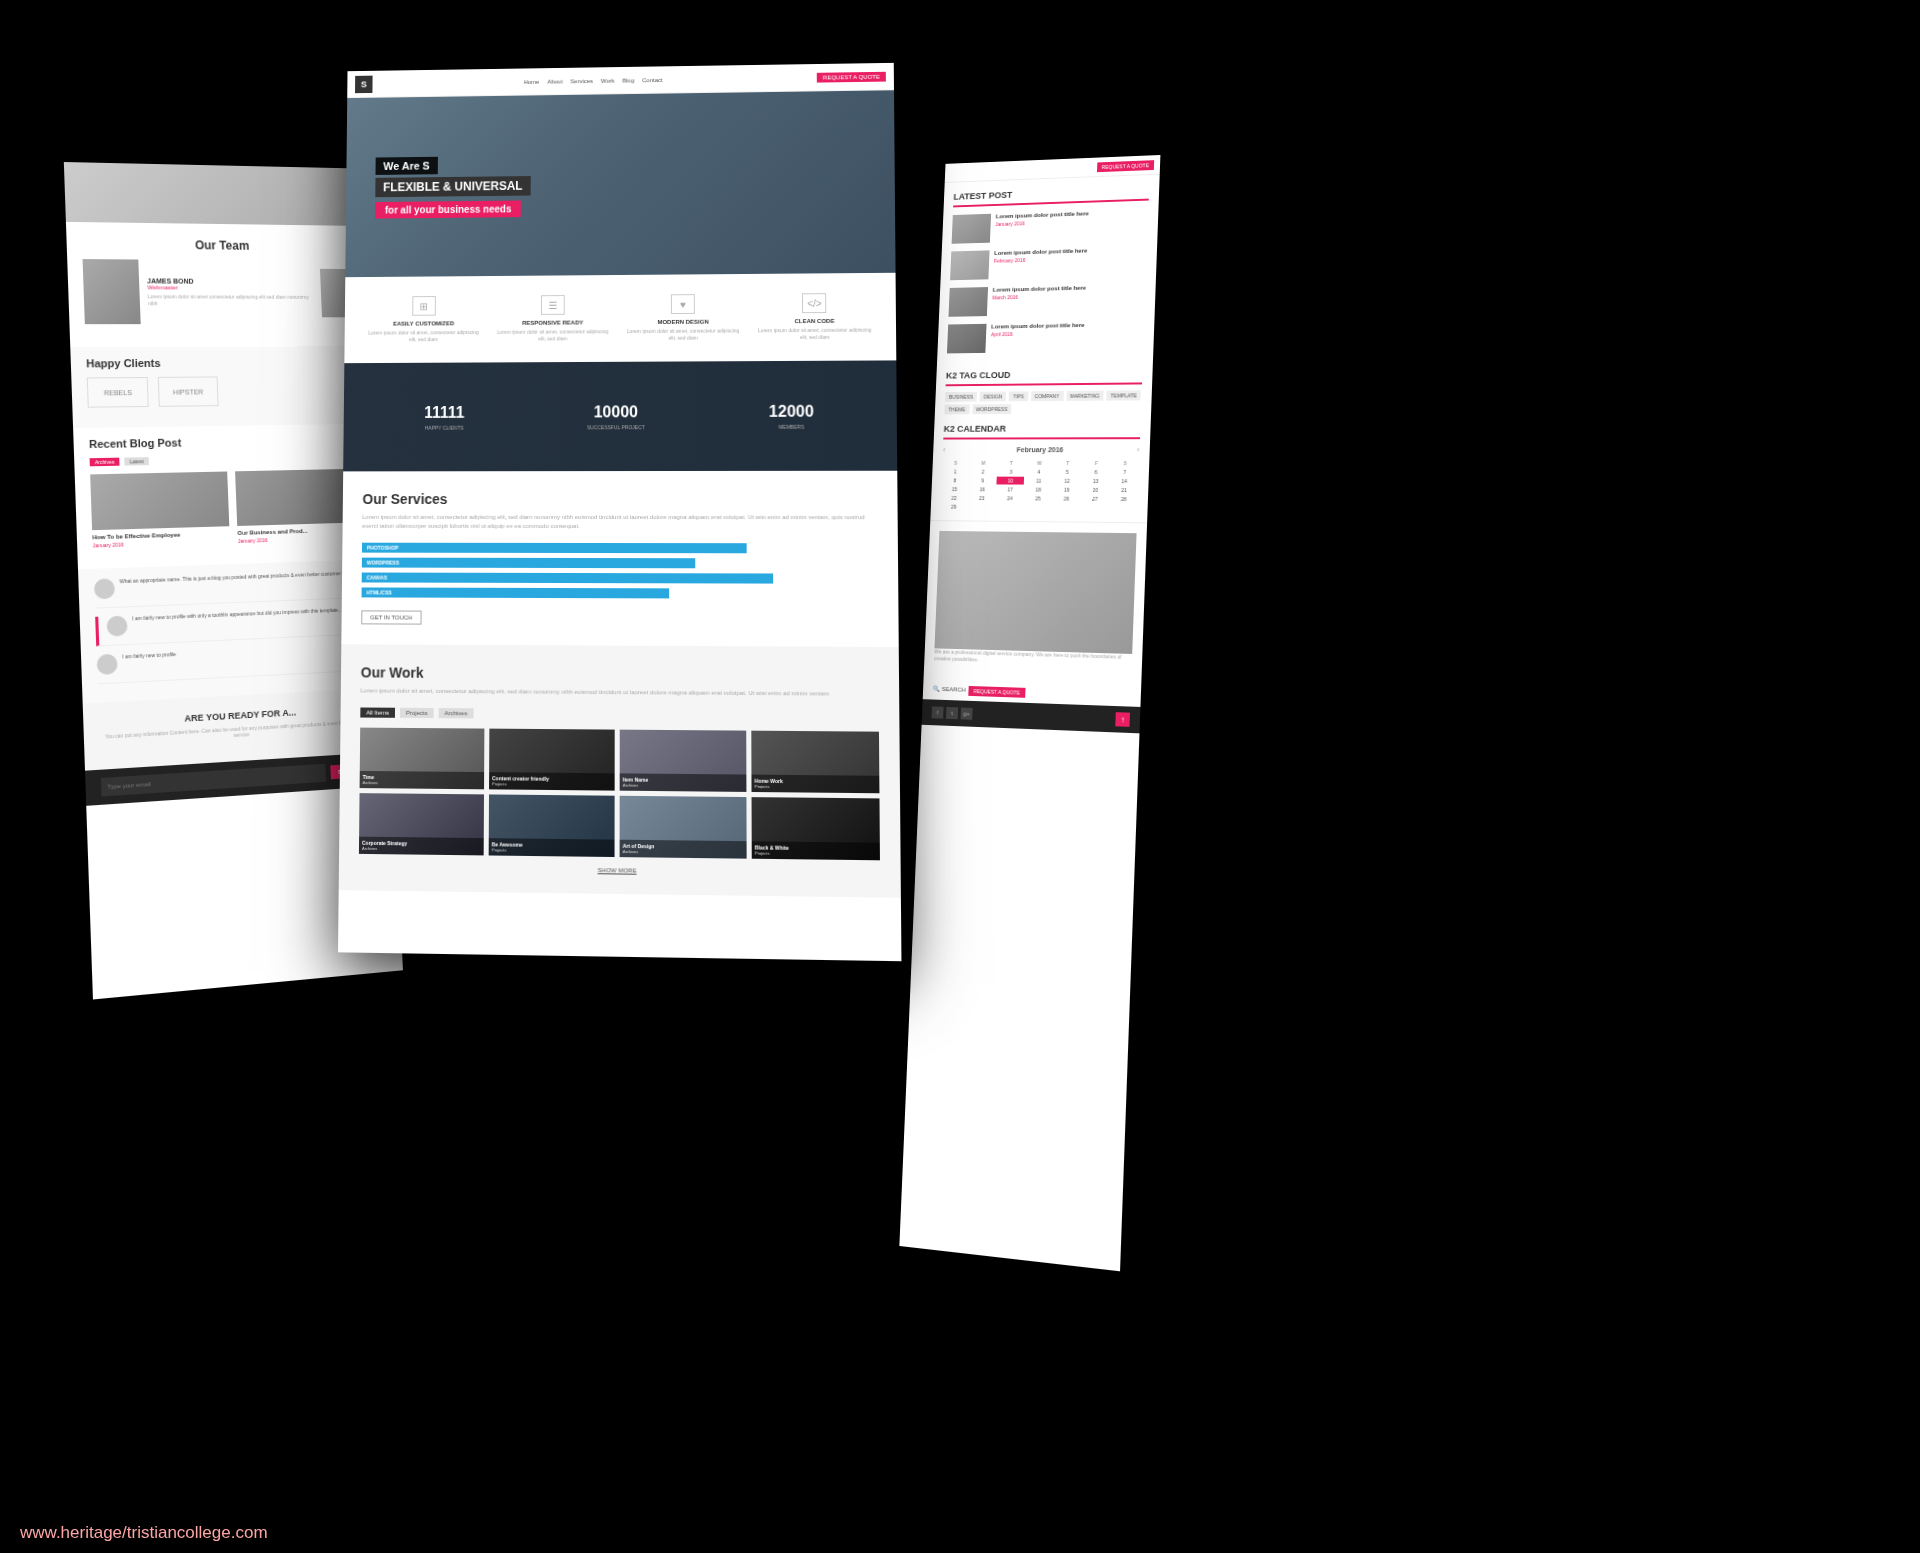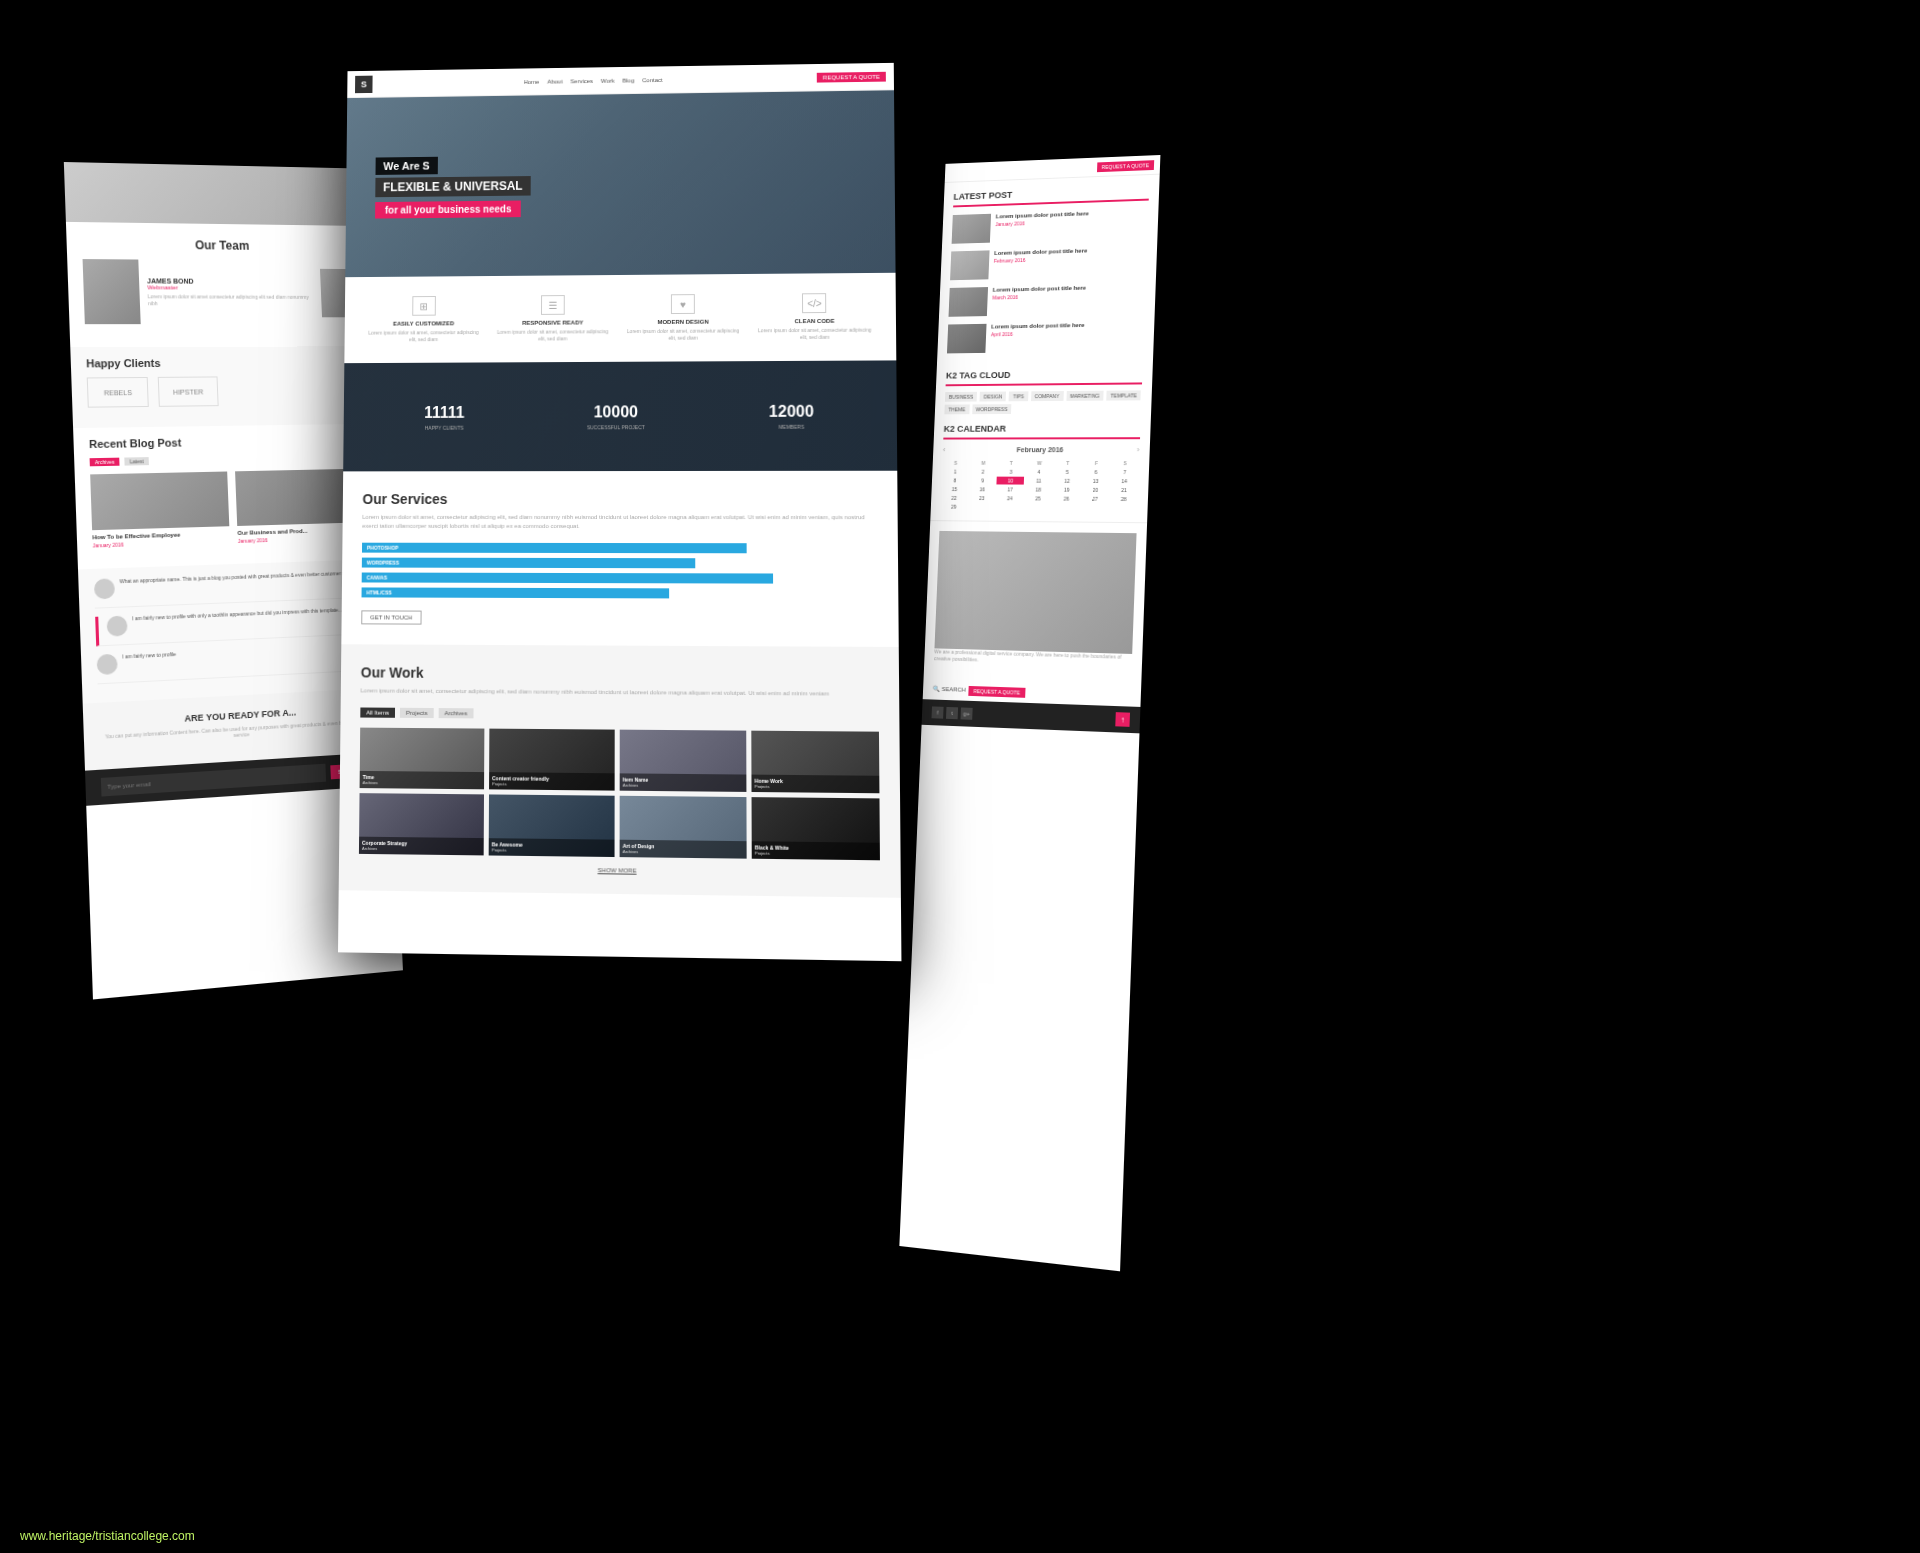--- a/index.html
+++ b/index.html
@@ -17,22 +17,22 @@
       position: absolute;
       inset: 0;
       background: #000;
     }
 
     
     .watermark {
       position: absolute;
       bottom: 10px;
       left: 20px;
-      color: #bef264;
-      font-size: 12px;
+      color: #fca5a5;
+      font-size: 17px;
       z-index: 100;
     }
 
     
     .main-screenshot {
       position: absolute;
       top: 60px;
       left: 340px;
       width: 555px;
       height: 890px;

